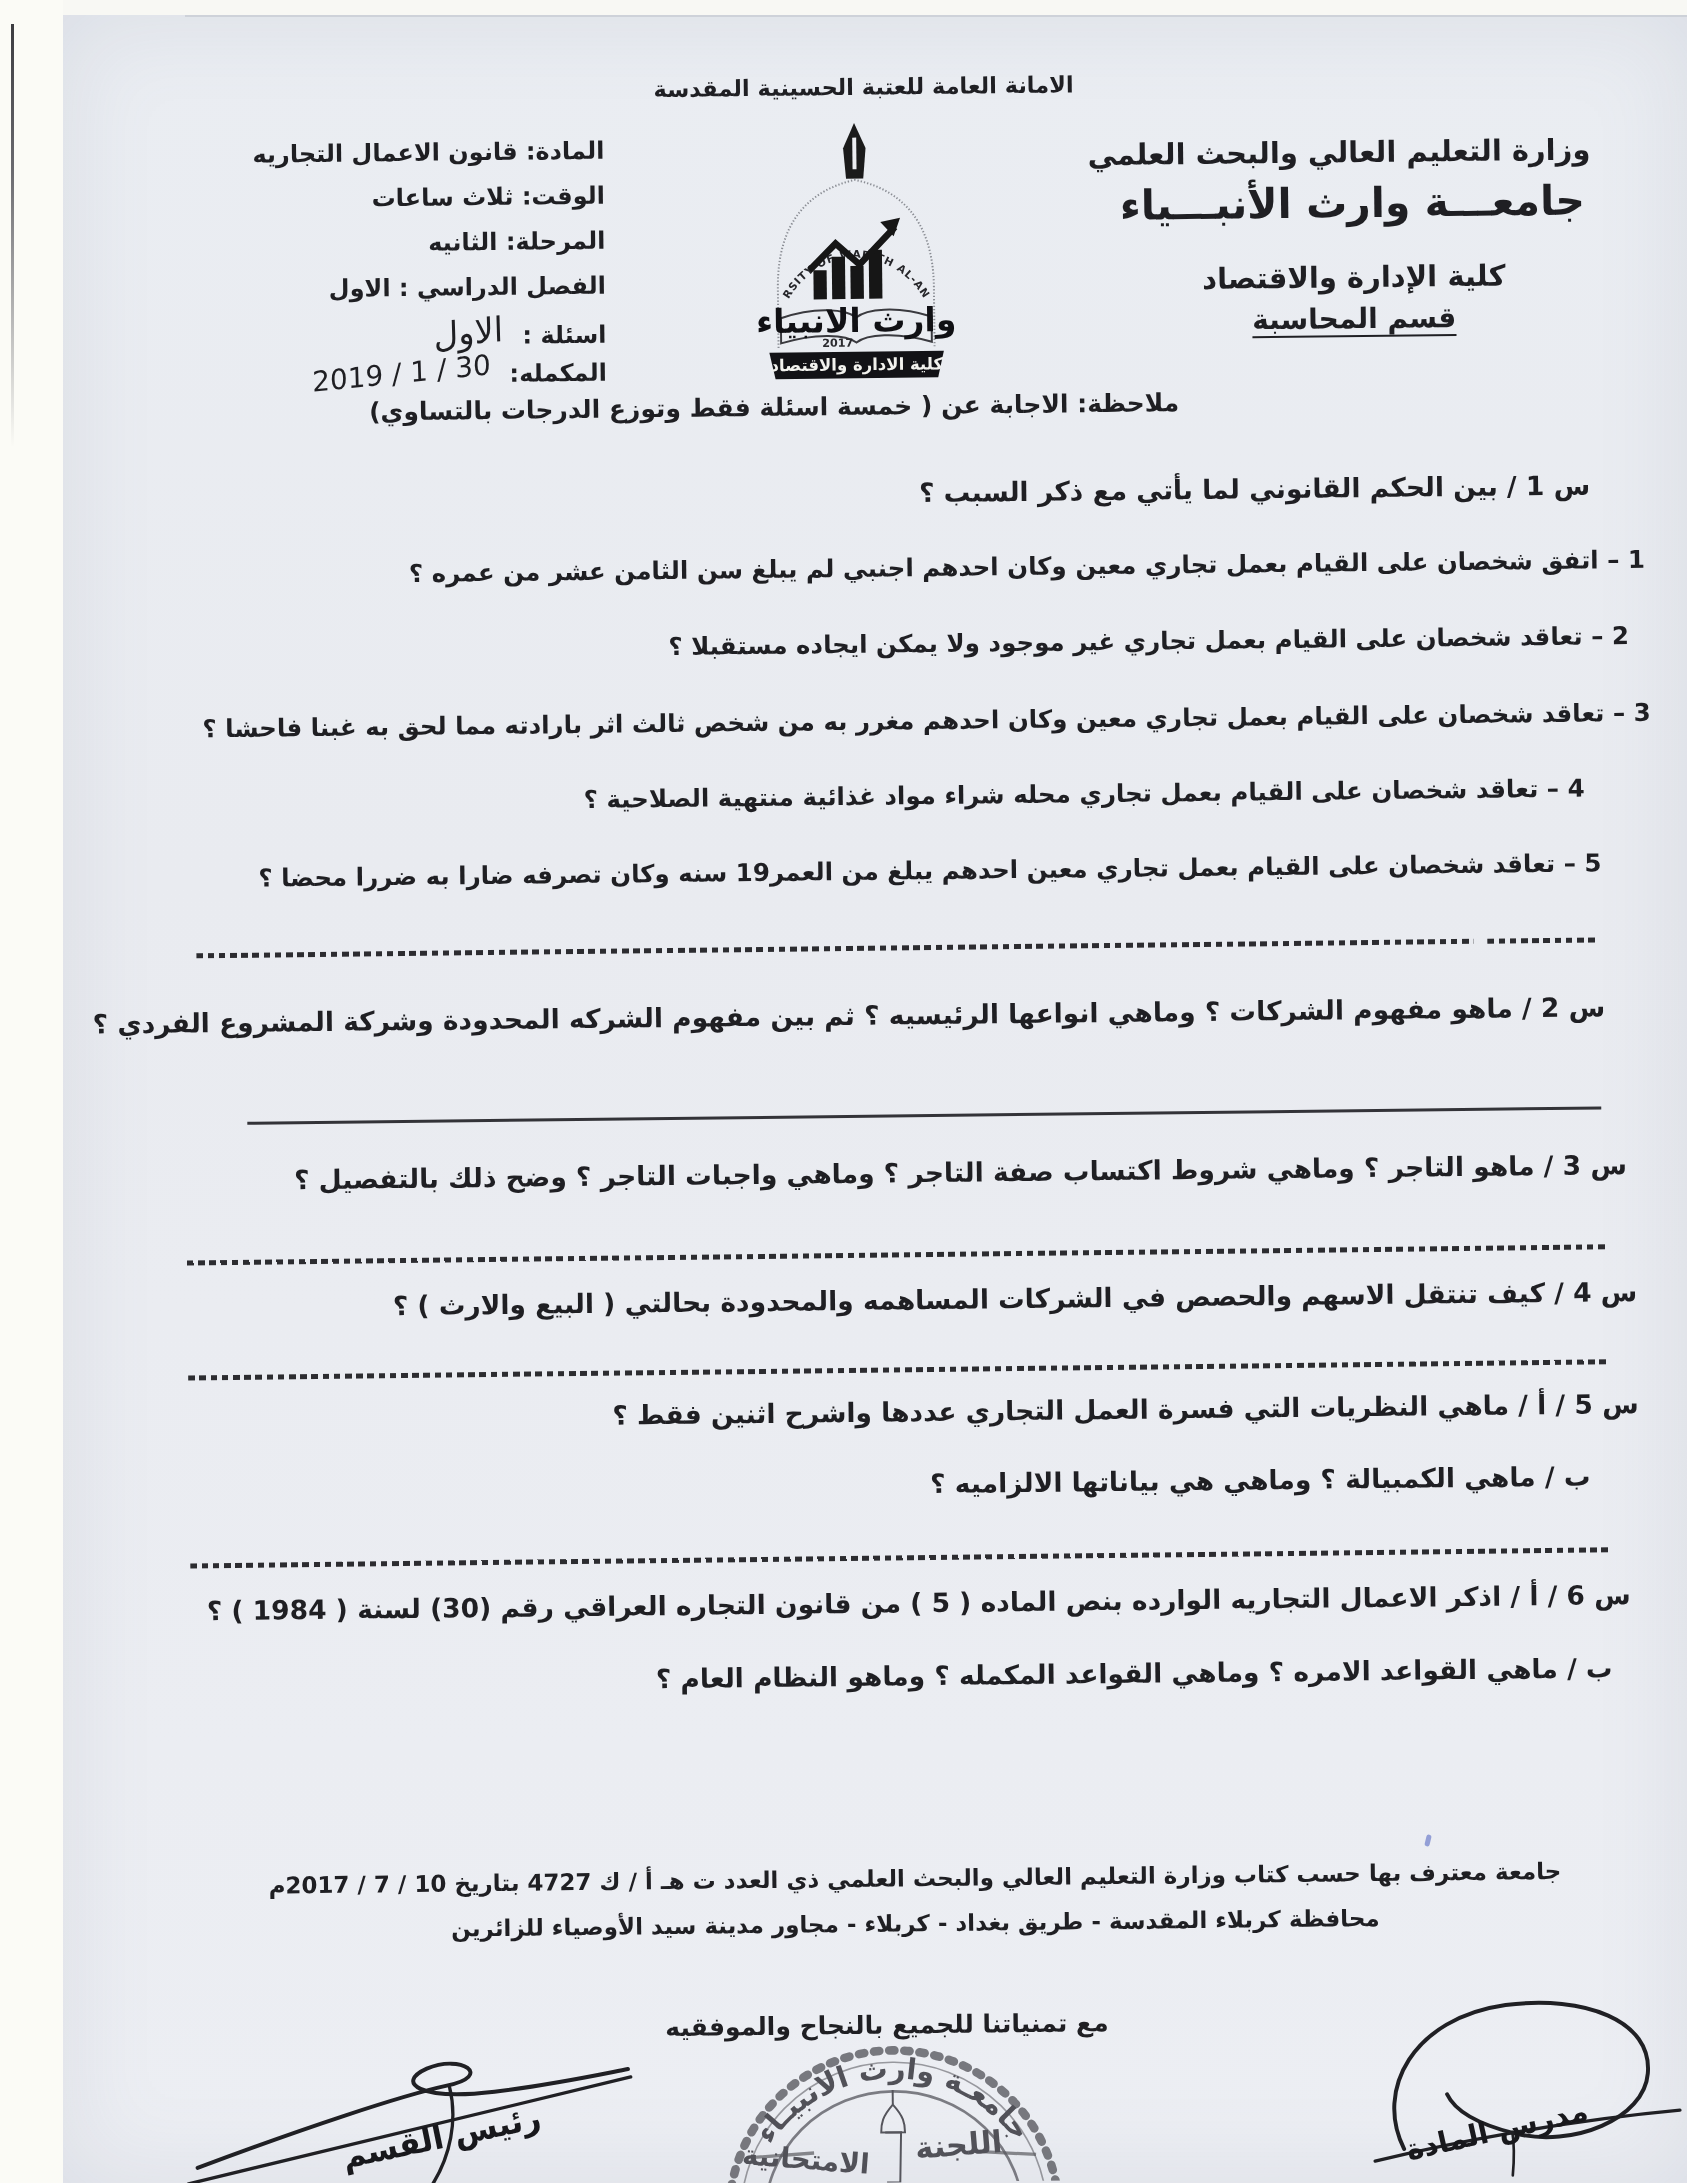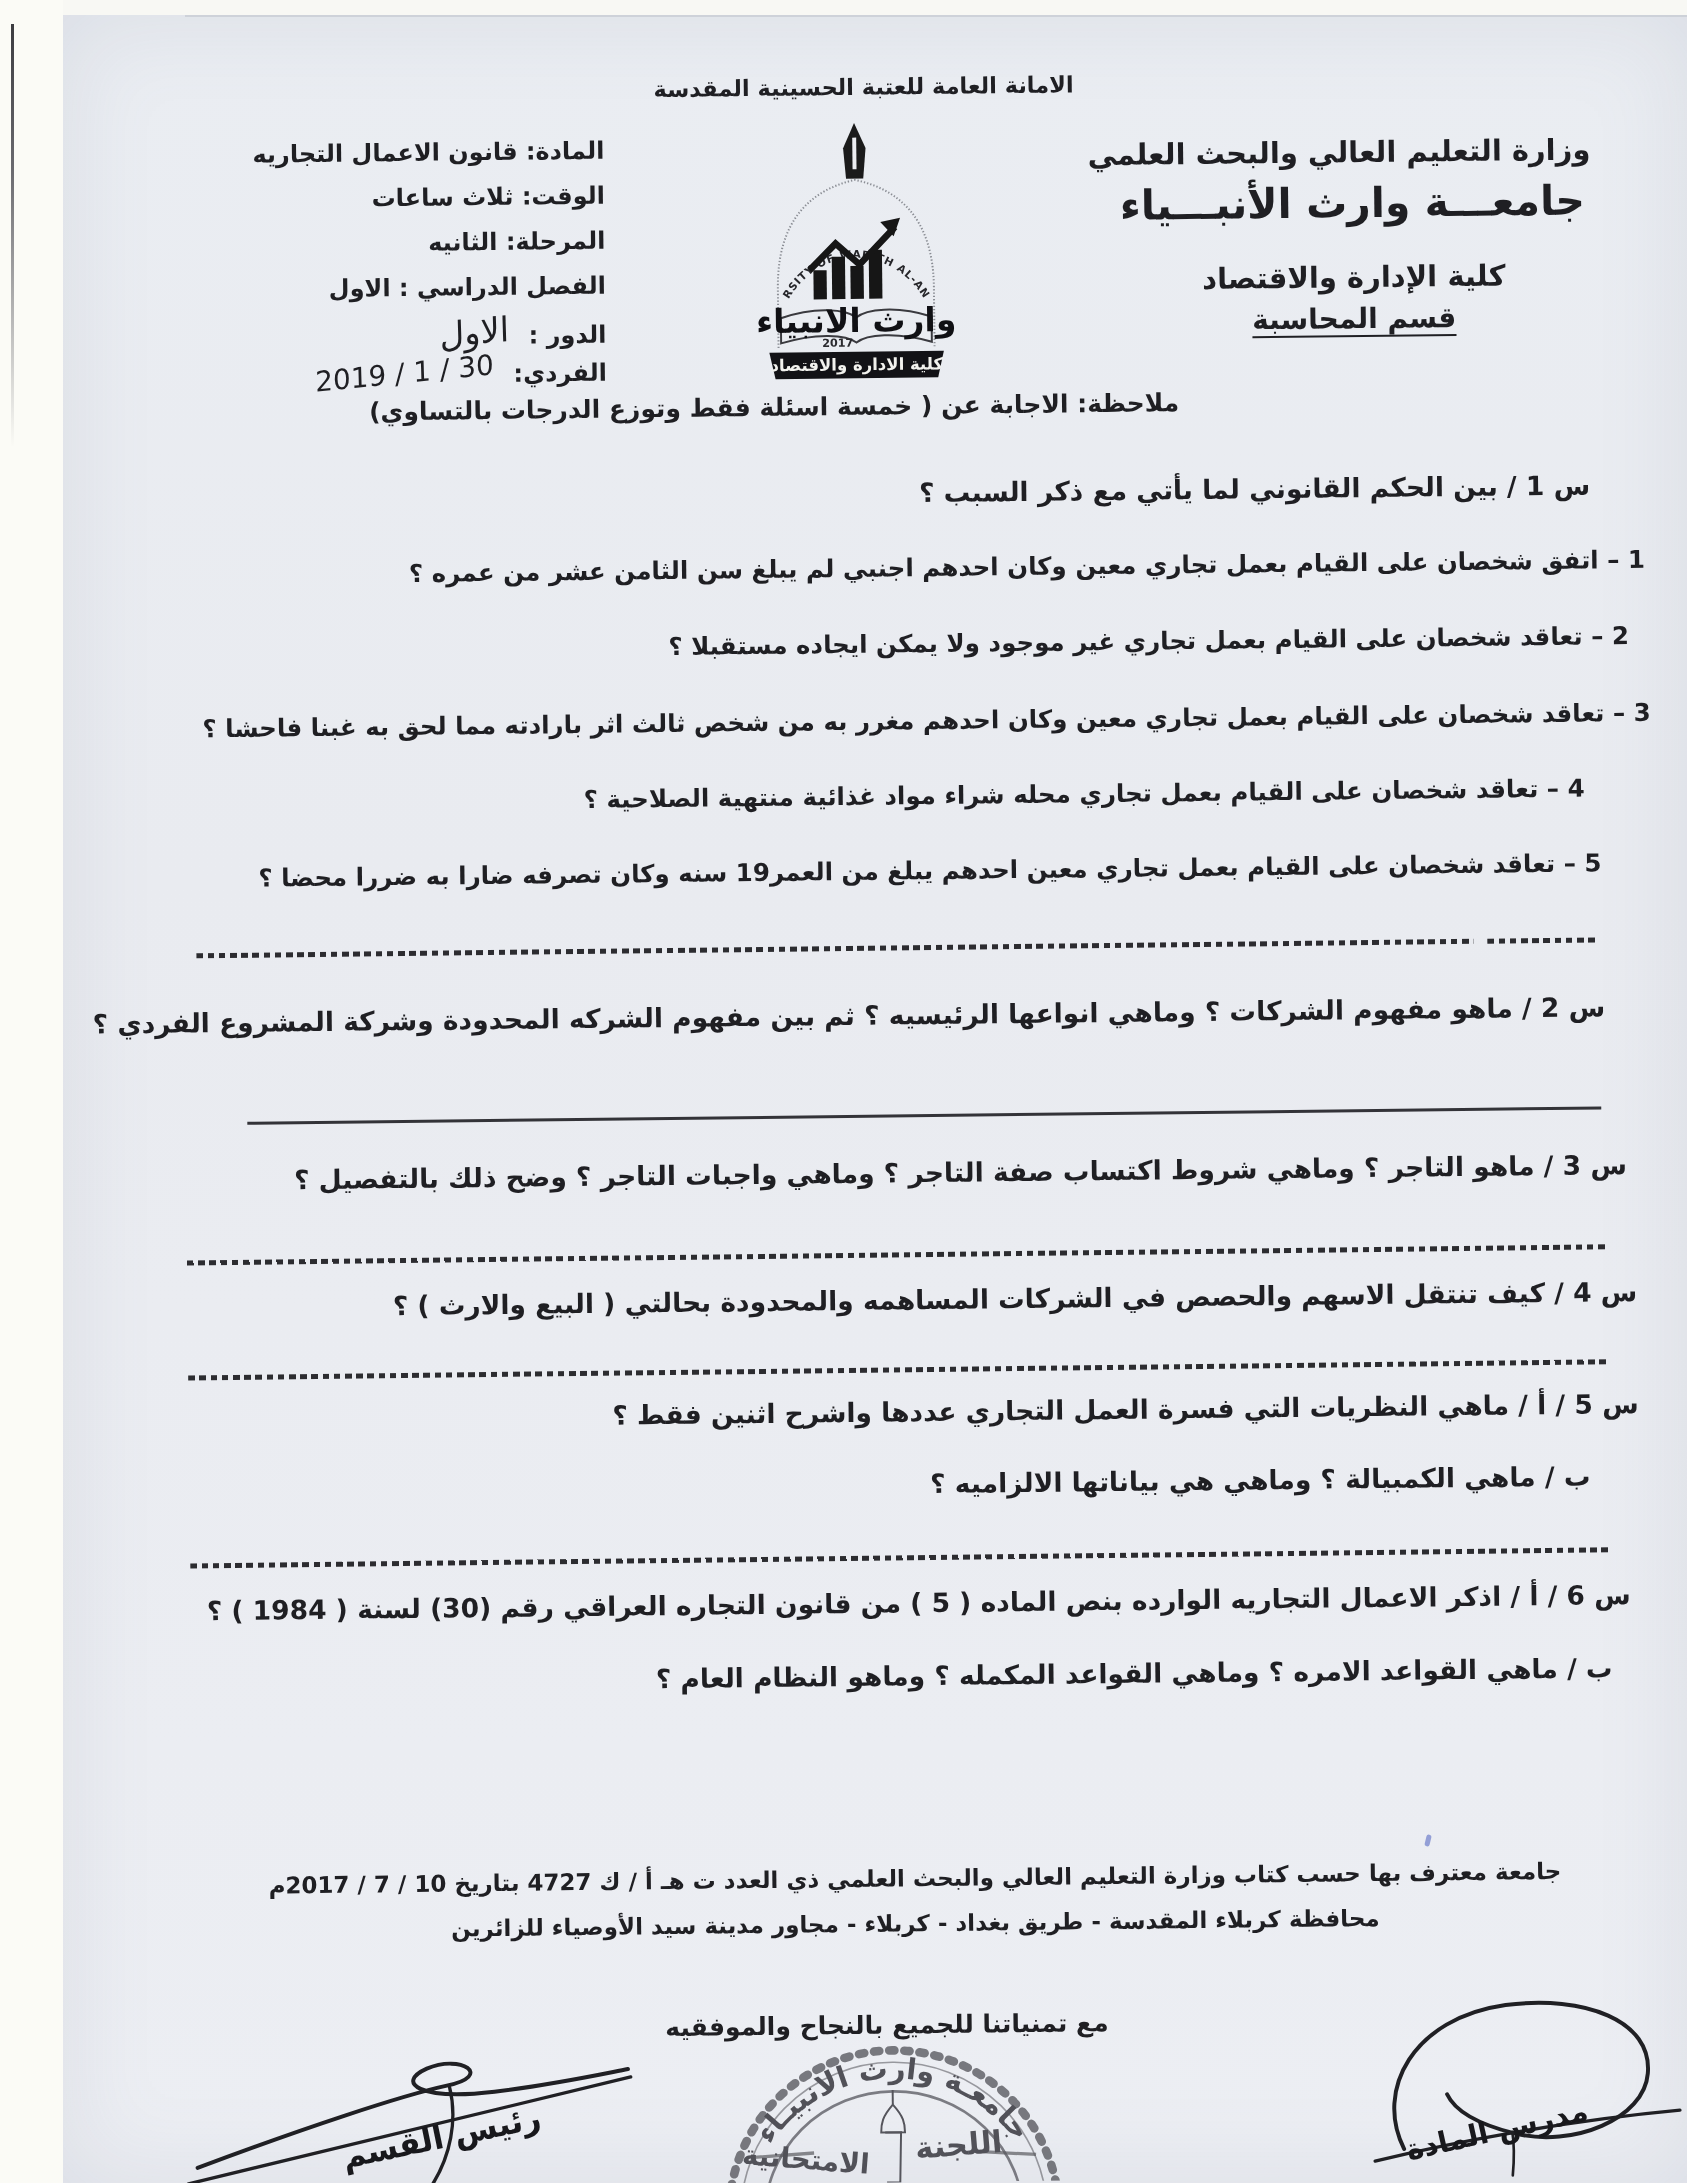--- a/index.html
+++ b/index.html
@@ -40,25 +40,25 @@
   <div class="t c" style="top:141px;left:1125px;width:476px;font-size:29px;">وزارة التعليم العالي والبحث العلمي</div>
   <div class="t c" style="top:185px;left:1098px;width:529px;font-size:41px;">جامعـــة وارث الأنبـــياء</div>
   <div class="t c w600" style="top:266px;left:1125px;width:476px;font-size:29px;">كلية الإدارة والاقتصاد</div>
   <div class="t c u" style="top:308px;left:1125px;width:476px;font-size:28px;">قسم المحاسبة</div>
 
   <div class="t w600" style="top:134px;right:1072px;font-size:24px;">المادة: قانون الاعمال التجاريه</div>
   <div class="t w600" style="top:179px;right:1072px;font-size:24px;">الوقت: ثلاث ساعات</div>
   <div class="t w600" style="top:224px;right:1072px;font-size:24px;">المرحلة: الثانيه</div>
   <div class="t w600" style="top:269px;right:1072px;font-size:24px;">الفصل الدراسي : الاول</div>
   <div class="t w600" style="top:308px;right:1072px;font-size:24px;">
-    <span>الدور :</span>
+    <span>اسئلة :</span>
     <span class="hand" style="font-size:34px;">الاول</span>
   </div>
   <div class="t w600" style="top:352px;right:1072px;font-size:24px;">
-    <span>الفردي:</span>
+    <span>المكمله:</span>
     <span class="hand" style="font-size:28px;">30 / 1 / 2019</span>
   </div>
 
   <svg style="position:absolute;left:746px;top:119px;" width="238" height="265" viewBox="0 0 360 400">
     <path d="M180 6 L197 44 L193 90 L167 90 L163 44 Z" fill="#1b1b1b"></path>
     <rect x="177" y="28" width="6" height="48" fill="#ecedf1"></rect>
     <path d="M62 345 L62 255 C62 150 115 106 180 92 C245 106 298 150 298 255 L298 345" fill="none" stroke="#8a8d94" stroke-width="3" stroke-dasharray="2 3"></path>
     <path id="logoArc" d="M80 268 A 124 142 0 0 1 280 268" fill="none"></path>
     <text font-size="16" font-weight="bold" fill="#26262a" letter-spacing="1.5">
       <textPath href="#logoArc" startOffset="50%" text-anchor="middle">UNIVERSITY OF WARITH AL-ANBIYAA</textPath>

